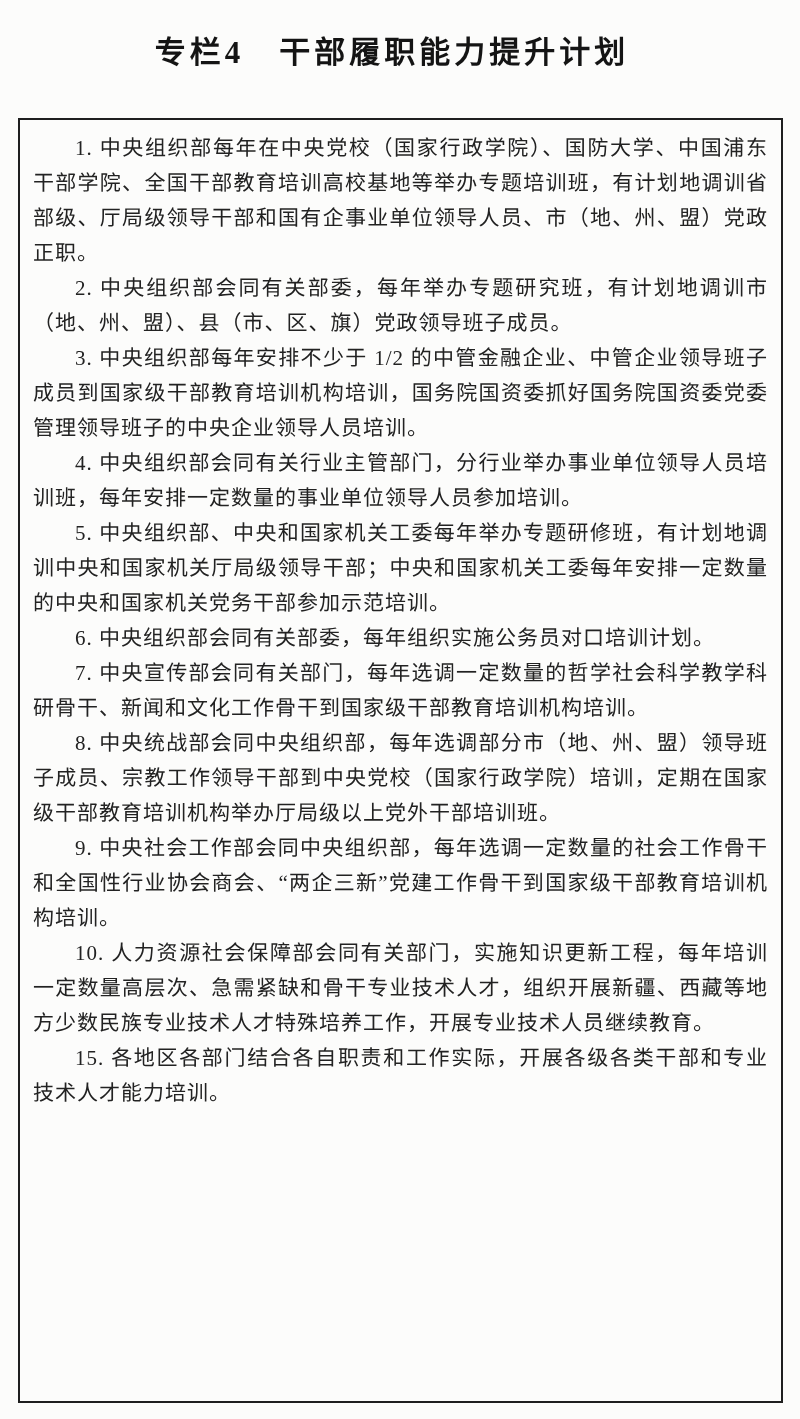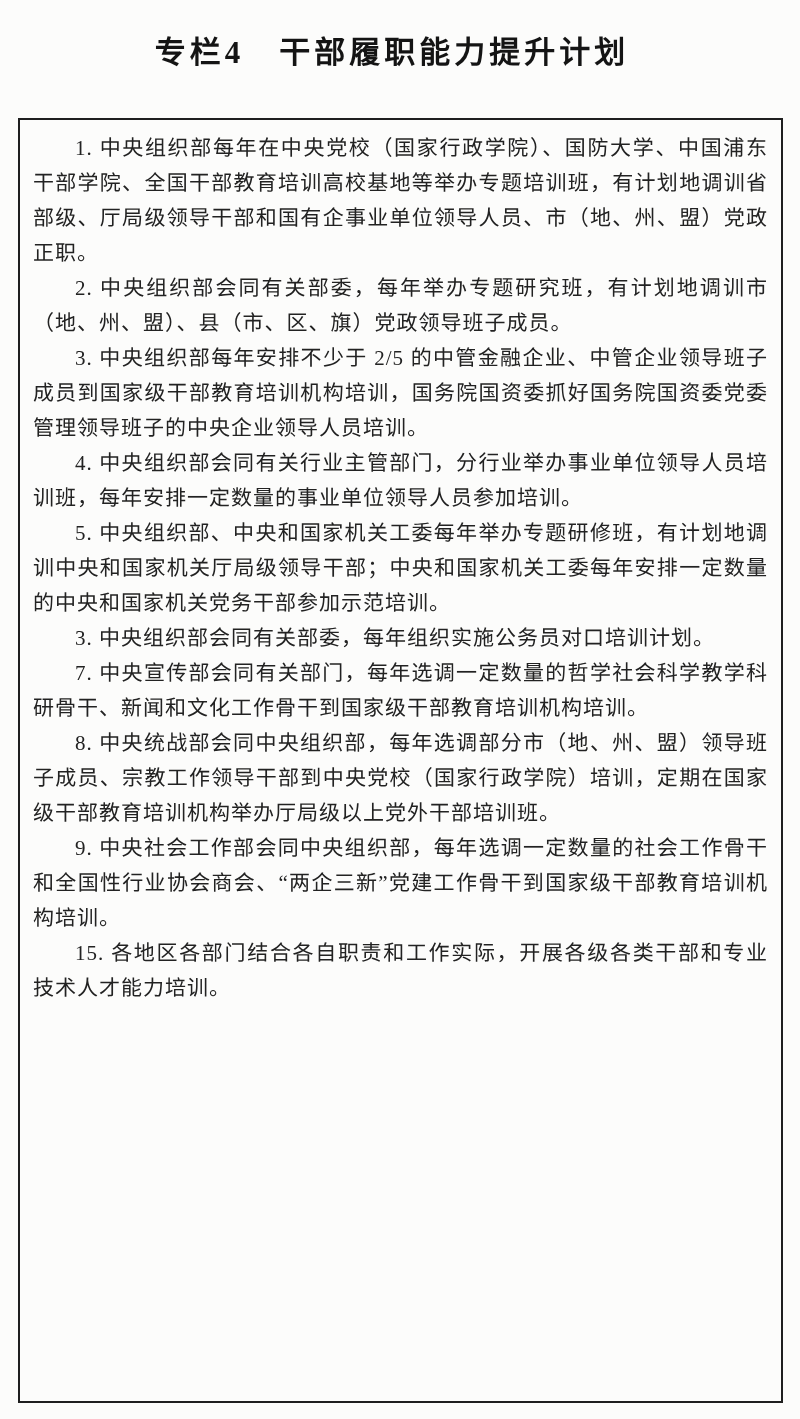--- a/index.html
+++ b/index.html
@@ -44,22 +44,23 @@
   }
 </style>
 </head>
 <body>
 
 <div class="page">
   <h1 class="title">专栏4　干部履职能力提升计划</h1>
   <div class="panel">
     <p class="para">1. 中央组织部每年在中央党校（国家行政学院）、国防大学、中国浦东干部学院、全国干部教育培训高校基地等举办专题培训班，有计划地调训省部级、厅局级领导干部和国有企事业单位领导人员、市（地、州、盟）党政正职。</p>
     <p class="para">2. 中央组织部会同有关部委，每年举办专题研究班，有计划地调训市（地、州、盟）、县（市、区、旗）党政领导班子成员。</p>
-    <p class="para">3. 中央组织部每年安排不少于 2/5 的中管金融企业、中管企业领导班子成员到国家级干部教育培训机构培训，国务院国资委抓好国务院国资委党委管理领导班子的中央企业领导人员培训。</p>
+    <p class="para">3. 中央组织部每年安排不少于 1/2 的中管金融企业、中管企业领导班子成员到国家级干部教育培训机构培训，国务院国资委抓好国务院国资委党委管理领导班子的中央企业领导人员培训。</p>
     <p class="para">4. 中央组织部会同有关行业主管部门，分行业举办事业单位领导人员培训班，每年安排一定数量的事业单位领导人员参加培训。</p>
     <p class="para">5. 中央组织部、中央和国家机关工委每年举办专题研修班，有计划地调训中央和国家机关厅局级领导干部；中央和国家机关工委每年安排一定数量的中央和国家机关党务干部参加示范培训。</p>
-    <p class="para">3. 中央组织部会同有关部委，每年组织实施公务员对口培训计划。</p>
+    <p class="para">6. 中央组织部会同有关部委，每年组织实施公务员对口培训计划。</p>
     <p class="para">7. 中央宣传部会同有关部门，每年选调一定数量的哲学社会科学教学科研骨干、新闻和文化工作骨干到国家级干部教育培训机构培训。</p>
     <p class="para">8. 中央统战部会同中央组织部，每年选调部分市（地、州、盟）领导班子成员、宗教工作领导干部到中央党校（国家行政学院）培训，定期在国家级干部教育培训机构举办厅局级以上党外干部培训班。</p>
     <p class="para">9. 中央社会工作部会同中央组织部，每年选调一定数量的社会工作骨干和全国性行业协会商会、“两企三新”党建工作骨干到国家级干部教育培训机构培训。</p>
+    <p class="para">10. 人力资源社会保障部会同有关部门，实施知识更新工程，每年培训一定数量高层次、急需紧缺和骨干专业技术人才，组织开展新疆、西藏等地方少数民族专业技术人才特殊培养工作，开展专业技术人员继续教育。</p>
     <p class="para">15. 各地区各部门结合各自职责和工作实际，开展各级各类干部和专业技术人才能力培训。</p>
   </div>
 </div>
 
 </body></html>

